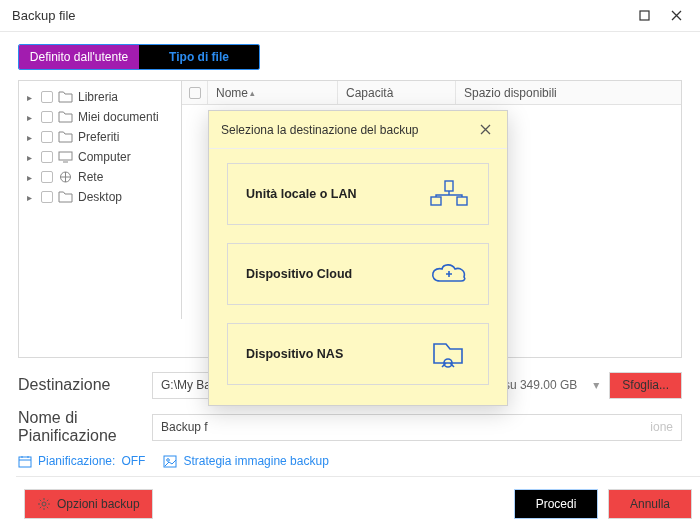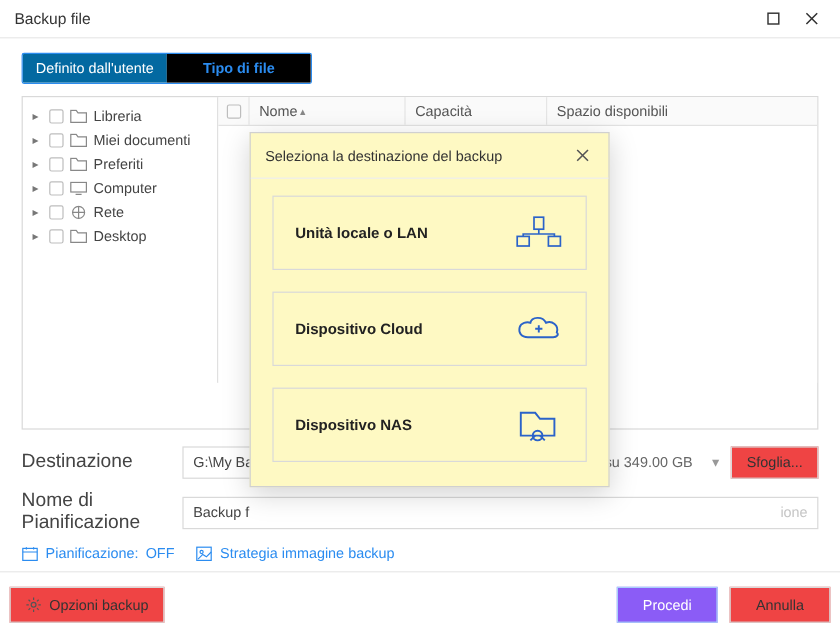--- a/index.html
+++ b/index.html
@@ -37,21 +37,21 @@
     overflow: hidden;
     width: 242px;
     height: 26px;
   }
   .tab {
     flex: 1;
     display: flex; align-items: center; justify-content: center;
     font-size: 12px;
     cursor: pointer;
   }
-  .tab.active { background: #0369a1; color: #fff; }
+  .tab.active { background: #a21caf; color: #fff; }
   .tab.inactive { background: #000000; color: #2b8cf0; font-weight: bold; }
 
   .body-area {
     border: 1px solid #d9d9d9;
     margin-top: 10px;
     height: 278px;
     display: flex;
     flex-direction: column;
   }
   .split {
@@ -131,30 +131,30 @@
   .links-row {
     margin-top: 12px;
     display: flex; align-items: center; gap: 18px;
     font-size: 12px;
   }
   .link { color: #2b8cf0; display: flex; align-items: center; gap: 6px; cursor: pointer; }
   .linkicon { color: #2b8cf0; display:flex; }
 
   .bottombar {
     position: absolute;
-    left: 0; right: 0; bottom: 0;
+    left: 16px; right: 0; bottom: 0;
     height: 54px;
     display: flex; align-items: center;
     padding: 0 8px;
     border-top: 1px solid #e8e8e8;
     gap: 10px;
   }
   .bottombar .spacer { flex: 1; }
   .btn-primary {
-    background: #8b5cf6; border-color: #a8d0fb; color: #fff;
+    background: #000000; border-color: #a8d0fb; color: #fff;
     height: 30px; width: 84px;
   }
   .btn-cancel {
     height: 30px; width: 84px;
   }
   .gearicon { display:flex; }
 
   
   .modal {
     position: absolute;

